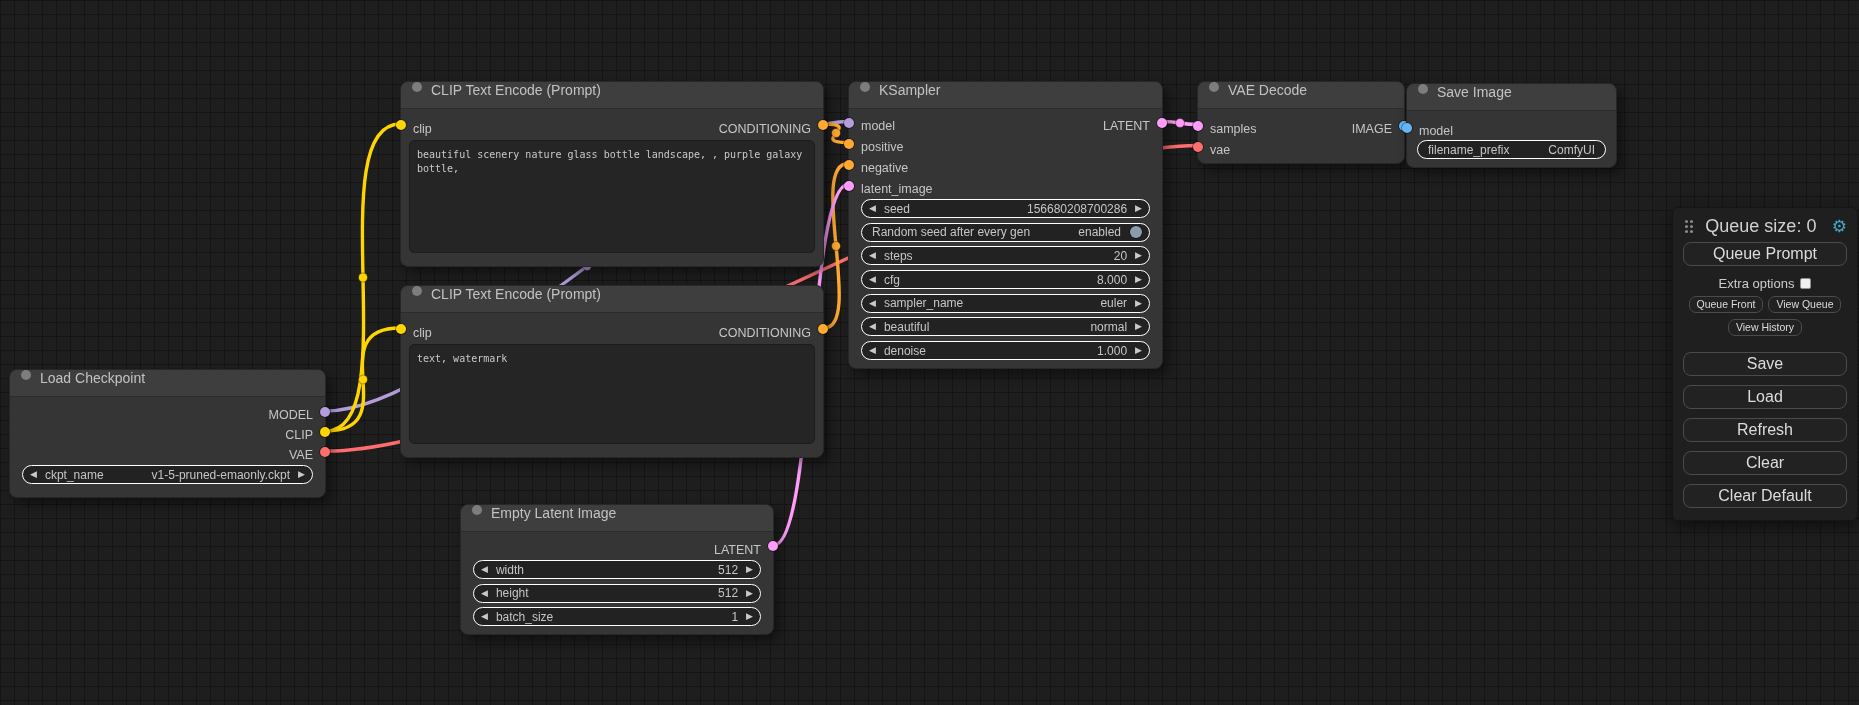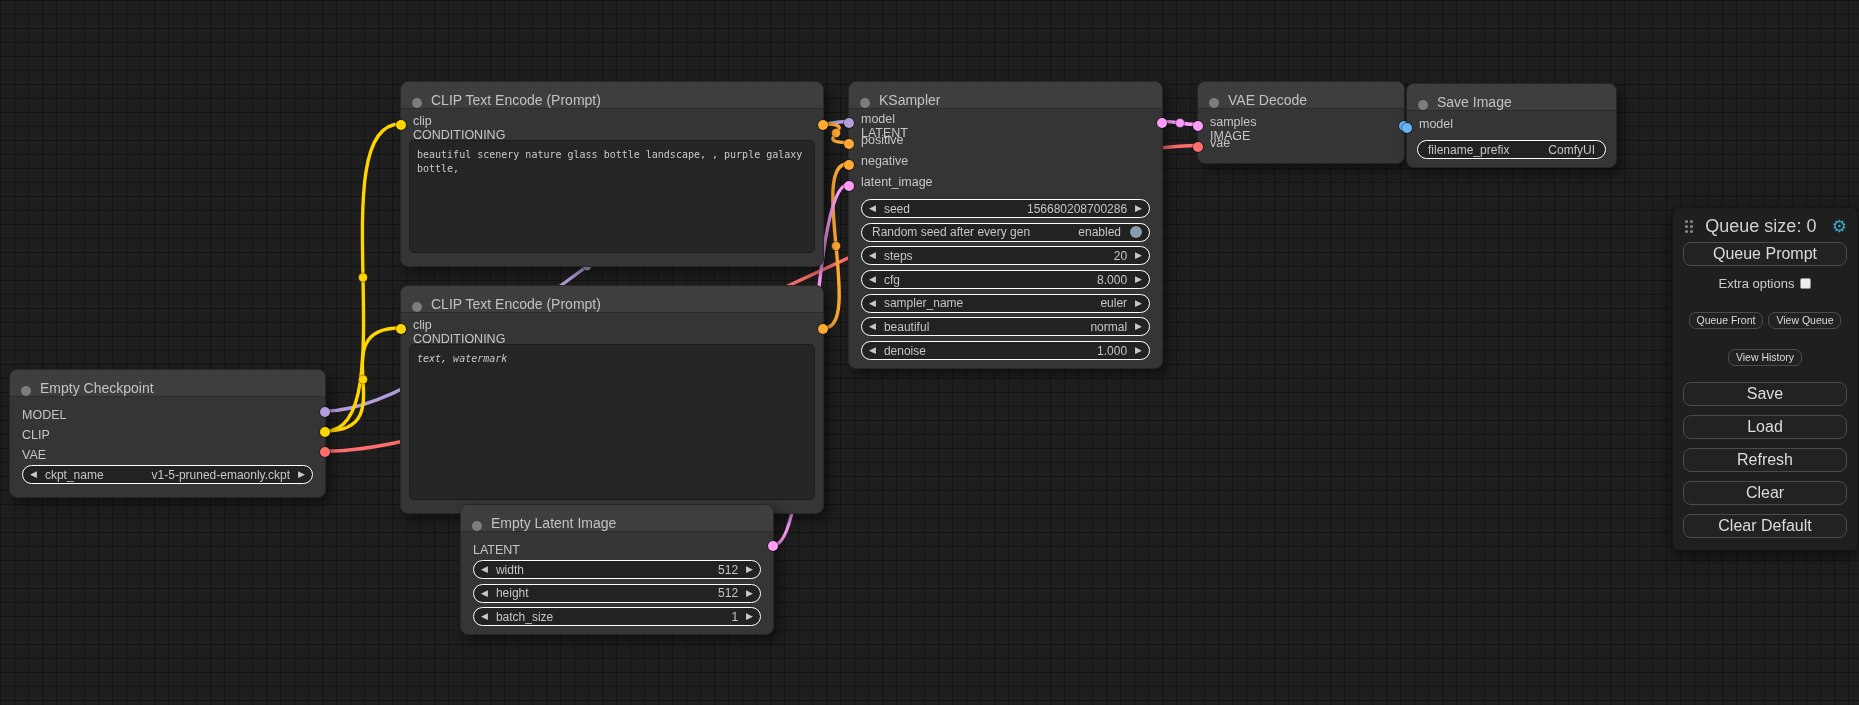--- a/index.html
+++ b/index.html
@@ -29,32 +29,32 @@
     border: 1px solid #272727;
     border-radius: 8px;
     box-shadow: 5px 6px 12px rgba(0,0,0,0.45);
     color: #c6c6c6;
   }
   .node-titlebar {
     height: 27px;
     background: #3e3e3e;
     border-bottom: 1px solid #2c2c2c;
     border-radius: 7px 7px 0 0;
-    display: flex; align-items: flex-end; gap: 9px;
+    display: flex; align-items: flex-start; gap: 9px;
     padding: 0 11px;
   }
   .title-dot { width: 10px; height: 10px; border-radius: 50%; background: #7d7d7d; flex: 0 0 auto; }
   .title-text { font-size: 14px; color: #c2c2c2; white-space: nowrap; }
 
   .slot-row {
     position: relative;
     height: 21px;
-    display: flex; align-items: flex-start; justify-content: space-between;
+    display: flex; align-items: flex-end; justify-content: space-between;
     padding: 0 12px;
-    font-size: 12.5px; color: #c6c6c6; flex-direction: column;
+    font-size: 12.5px; color: #c6c6c6;
   }
   .slot-row.h20 { height: 20px; }
   .slot-row.only-out { justify-content: flex-end; }
   .slot-dot {
     position: absolute; top: 50%; transform: translateY(-50%);
     width: 10px; height: 10px; border-radius: 50%;
     box-shadow: 0 0 0 1px rgba(0,0,0,0.35);
   }
   .slot-dot.in  { left: -5px; }
   .slot-dot.out { right: -5px; }
@@ -115,21 +115,20 @@
     display: block; width: 100%;
     background: #222222;
     border: 1px solid #4b4b4b;
     border-radius: 8px;
     color: #dcdcdc;
     font-family: inherit;
     font-size: 16px; line-height: 19px;
     text-align: center;
     padding: 1px 0 2px 0;
     cursor: pointer;
-    margin-top: 16px;
   }
   .btn-queue { margin-top: 6px; }
   .btn-save { margin-top: 16px; }
   .btn-gap  { margin-top: 9px; }
   .btn.small {
     display: inline-block; width: auto;
     font-size: 10.5px; line-height: 12px;
     padding: 1px 7px 2px 7px;
     border-radius: 7px;
   }
@@ -161,21 +160,21 @@
     <circle class="wire-dot" cx="836" cy="133" r="4.5" fill="#FFA931"></circle>
     <circle class="wire-dot" cx="836" cy="246" r="4.5" fill="#FFA931"></circle>
     <circle class="wire-dot" cx="811" cy="365" r="4.5" fill="#FF9CF9"></circle>
     <circle class="wire-dot" cx="1180" cy="123" r="4.5" fill="#FF9CF9"></circle>
     <circle class="wire-dot" cx="1422" cy="125.5" r="4.5" fill="#64B5F6"></circle>
   </svg>
 
   <div class="node" style="left:9px; top:369px; width:317px;">
     <div class="node-titlebar">
       <span class="title-dot"></span>
-      <span class="title-text">Empty Checkpoint</span>
+      <span class="title-text">Load Checkpoint</span>
     </div>
     <div style="padding-top:5px; padding-bottom:8px;">
       <div class="slot-row h20 only-out">
         <span class="slot-label">MODEL</span>
         <span class="slot-dot out" style="background: rgb(179, 157, 219);"></span>
       </div>
       <div class="slot-row h20 only-out">
         <span class="slot-label">CLIP</span>
         <span class="slot-dot out" style="background: rgb(255, 213, 0);"></span>
       </div>
@@ -213,21 +212,21 @@
       <span class="title-dot"></span>
       <span class="title-text">CLIP Text Encode (Prompt)</span>
     </div>
     <div style="padding-top:5px; padding-bottom:9px;">
       <div class="slot-row" style="height:22px;">
         <span class="slot-dot in" style="background: rgb(255, 213, 0);"></span>
         <span class="slot-label">clip</span>
         <span class="slot-label">CONDITIONING</span>
         <span class="slot-dot out" style="background: rgb(255, 169, 49);"></span>
       </div>
-      <div class="prompt-box" style="height:156px;font-style:italic;">text, watermark</div>
+      <div class="prompt-box" style="height:100px;">text, watermark</div>
     </div>
   </div>
 
   <div class="node" style="left:460px; top:504px; width:314px;">
     <div class="node-titlebar">
       <span class="title-dot"></span>
       <span class="title-text">Empty Latent Image</span>
     </div>
     <div style="padding-top:3px; padding-bottom:8px;">
       <div class="slot-row only-out" style="height:22px;">

